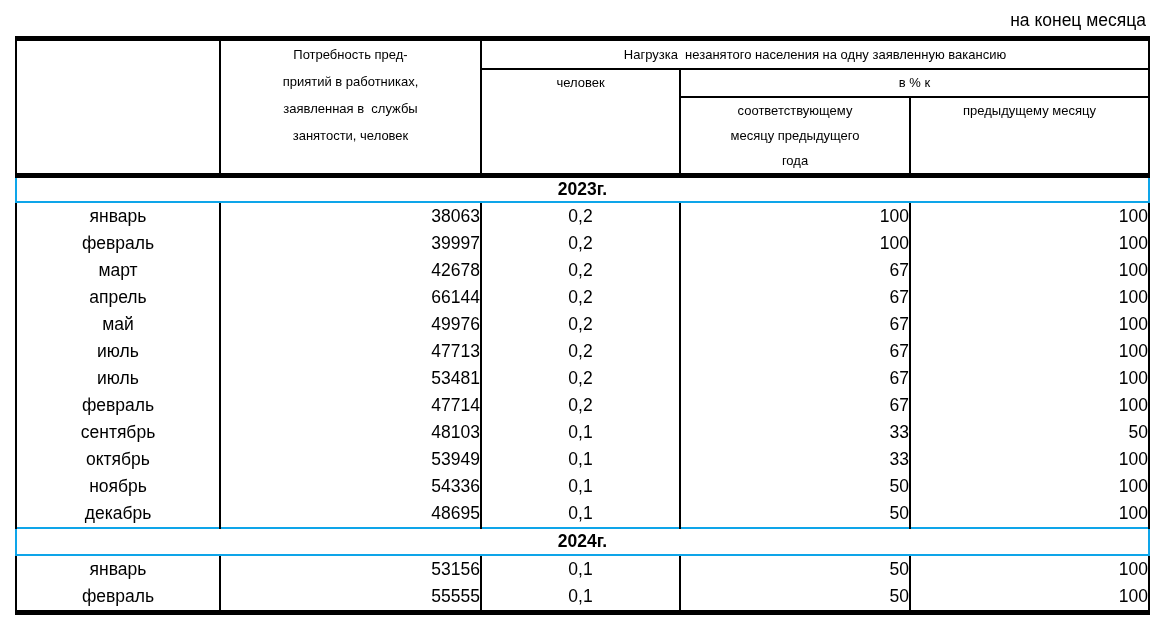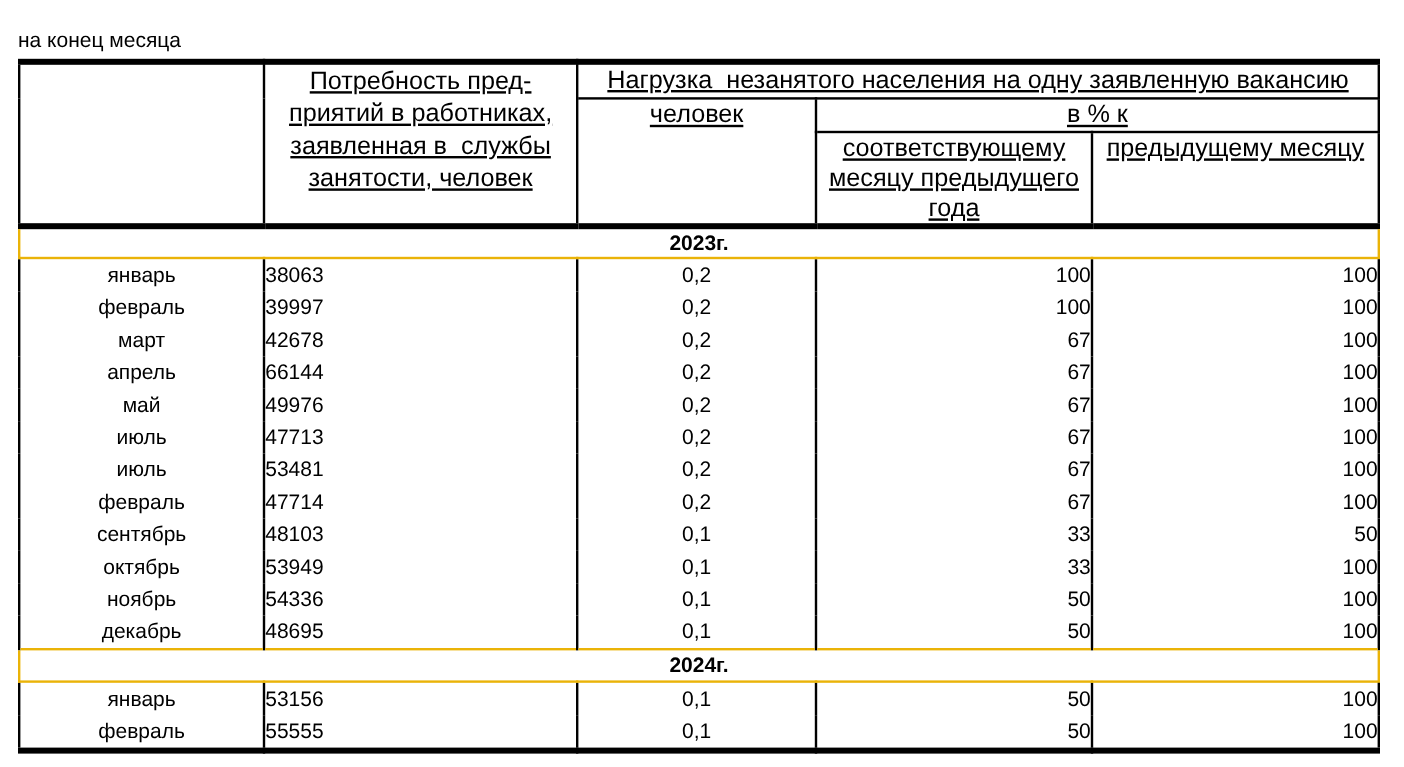--- a/index.html
+++ b/index.html
@@ -13,45 +13,44 @@
     width: 1170px;
     height: 639px;
     background: #ffffff;
     overflow: hidden;
   }
   .wrapper {
     margin-left: 15px;
     width: 1133px;
   }
   .note {
-    text-align: left;
+    text-align: right;
     font-size: 17.5px;
-    padding: 22px 2px 5px 0;
+    padding: 9px 2px 5px 0;
     line-height: 22px;
   }
   table.stat {
     border-collapse: collapse;
     table-layout: fixed;
     width: 1133px;
     font-size: 17.5px;
     border-left: 2px solid #000;
     border-right: 2px solid #000;
     border-top: 5px solid #000;
     border-bottom: 5px solid #000;
   }
   table.stat th, table.stat td {
     font-weight: normal;
     padding: 0;
   }
   
   thead th {
     border: 2px solid #000;
     text-align: center;
-    font-size: 21px;
-    text-decoration: underline;
+    font-size: 13px;
   }
   
   thead th.hb { border-bottom: 5px solid #000; }
 
   th.corner-cell { }
   th.col2-head {
     vertical-align: top;
     padding-top: 4px;
     line-height: 27px;
     white-space: pre-wrap;
@@ -75,38 +74,38 @@
     height: 76px;
   }
   th.pred-head {
     vertical-align: top;
     padding-top: 2px;
     line-height: 25px;
   }
 
   
   tbody tr.year-row td {
-    border: 2px solid #eab308;
+    border: 2px solid #0ea5e9;
     font-weight: bold;
     text-align: center;
     height: 27px;
     vertical-align: middle;
   }
   
   tbody tr.data-row td {
     border-left: 2px solid #000;
     border-right: 2px solid #000;
     border-top: none;
     border-bottom: none;
     height: 27px;
     vertical-align: middle;
     line-height: 27px;
   }
   td.c0 { text-align: center;  padding-left: 30px; }
-  td.c1 { text-align: left; padding-right: 42px; }
+  td.c1 { text-align: right; padding-right: 42px; }
   td.c2 { text-align: center; padding-right: 40px; }
   td.c3 { text-align: right; padding-right: 42px; }
   td.c4 { text-align: right; padding-right: 38px; }
 </style>
 </head>
 <body>
 
 <div class="page">
   <div class="wrapper">
 

